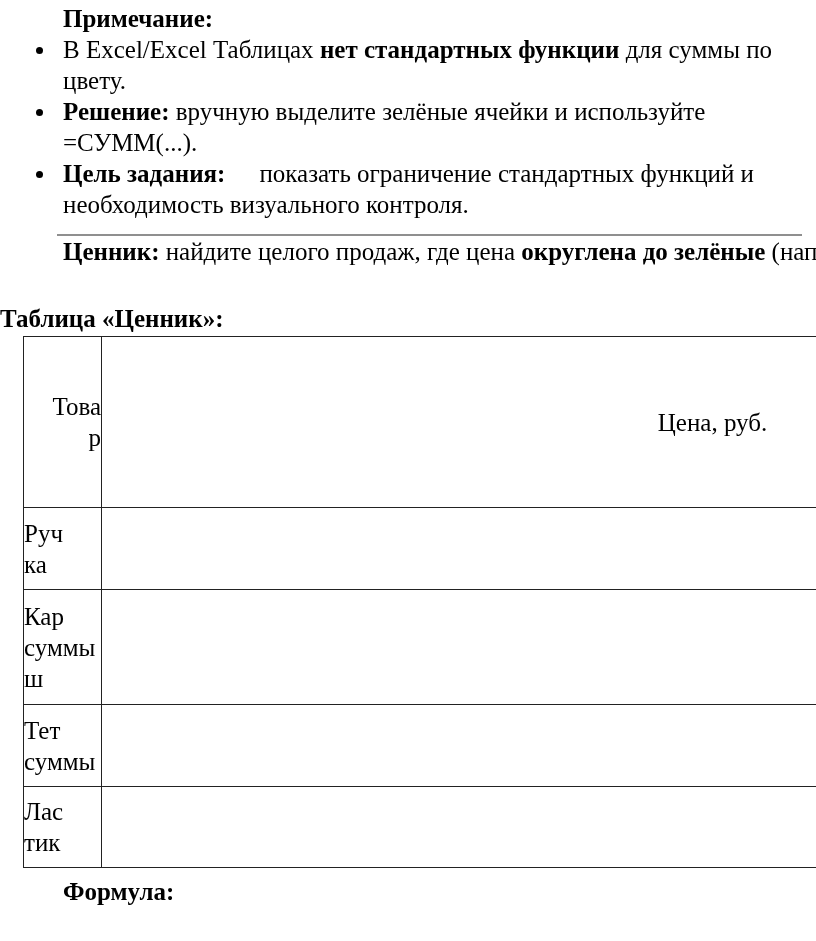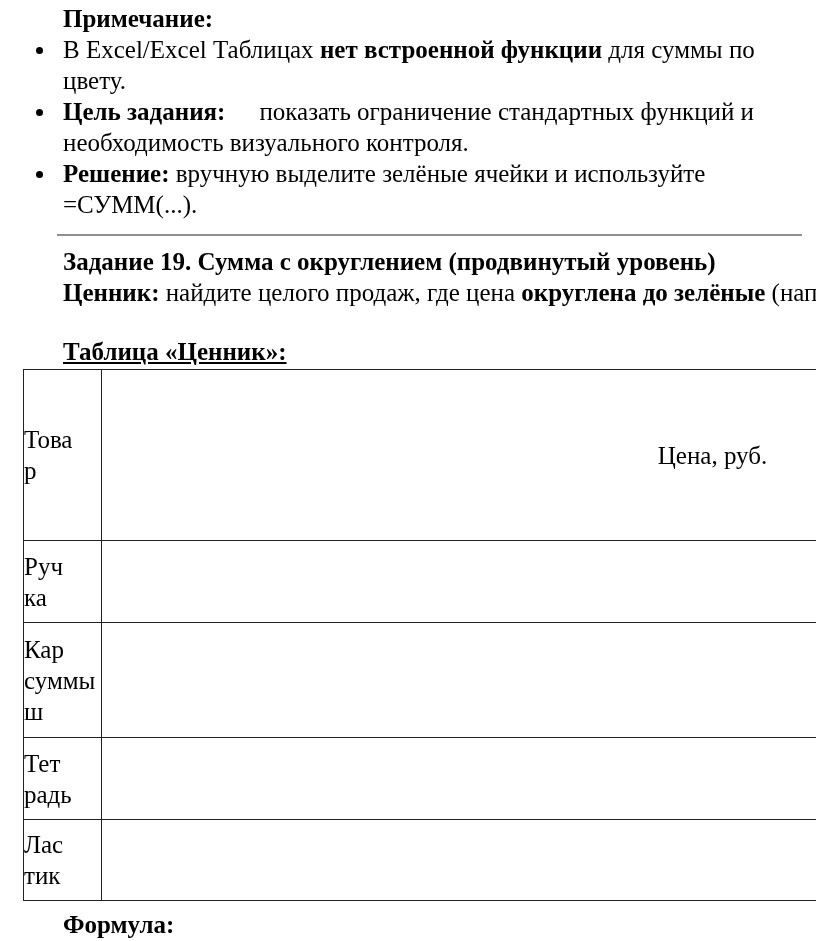--- a/index.html
+++ b/index.html
@@ -64,24 +64,22 @@
     margin-top: 10px;
     padding-left: 63px;
     font-weight: bold;
     white-space: nowrap;
   }
   .condition {
     padding-left: 63px;
     white-space: nowrap;
   }
   .table-caption {
-    margin-top: 28px;
-    padding-left: 63px;
+    margin-top: 36px;
     font-weight: bold;
-    text-decoration: underline;
   }
 
   
   table.price-table {
     border-collapse: collapse;
     table-layout: fixed;
     width: 1301px;
     margin-left: 23px;
     margin-top: 2px;
   }
@@ -90,21 +88,21 @@
     padding: 0;
     vertical-align: middle;
     line-height: 31px;
   }
   td.product-col {
     width: 77px;
     white-space: pre-line;
     padding-left: 3px;
     padding-right: 2px;
   }
-  tr.header-row td.product-col { text-align: left; padding-left: 0; }
+  tr.header-row td.product-col { text-align: right; padding-left: 0; }
   td.price-col { text-align: center; }
   tr.header-row  { height: 171px; }
   tr.row-h2      { height: 82px; }
   tr.row-h3      { height: 115px; }
   tr.row-h4      { height: 82px; }
   tr.row-h5      { height: 81px; }
 
   
   .formula-heading {
     margin-top: 8px;
@@ -113,28 +111,27 @@
   }
 </style>
 </head>
 <body>
 
 <div class="doc">
 
   <p class="notes-heading">Примечание:</p>
 
   <ul class="notes">
-    <li class="note"><span>В Excel/Excel Таблицах </span><b>нет встроенной функции</b><span> для суммы по цвету.</span></li>
+    <li class="note"><span>В Excel/Excel Таблицах </span><b>нет стандартных функции</b><span> для суммы по цвету.</span></li>
+    <li class="note"><b>Решение:</b><span> вручную выделите зелёные ячейки и используйте =СУММ(...).</span></li>
     <li class="note note-wrap"><b>Цель задания:</b><span class="tab-gap"></span><span>показать ограничение стандартных функций и необходимость визуального контроля.</span></li>
-    <li class="note"><b>Решение:</b><span> вручную выделите зелёные ячейки и используйте =СУММ(...).</span></li>
   </ul>
 
   <hr class="divider">
 
-  <p class="task-title">Задание 19. Сумма с округлением (продвинутый уровень)</p>
 
   <p class="condition"><b>Ценник:</b><span> найдите целого продаж, где цена </span><b>округлена до зелёные</b><span> (например,</span></p>
 
   <p class="table-caption">Таблица «Ценник»:</p>
 
   <table class="price-table">
     <tbody>
       <tr class="header-row">
         <td class="product-col">Това
 р</td>
@@ -146,21 +143,21 @@
         <td class="price-col"></td>
       </tr>
       <tr class="row-h3">
         <td class="product-col">Кар
 суммы
 ш</td>
         <td class="price-col"></td>
       </tr>
       <tr class="row-h4">
         <td class="product-col">Тет
-радь</td>
+суммы</td>
         <td class="price-col"></td>
       </tr>
       <tr class="row-h5">
         <td class="product-col">Лас
 тик</td>
         <td class="price-col"></td>
       </tr>
     </tbody>
   </table>
 

